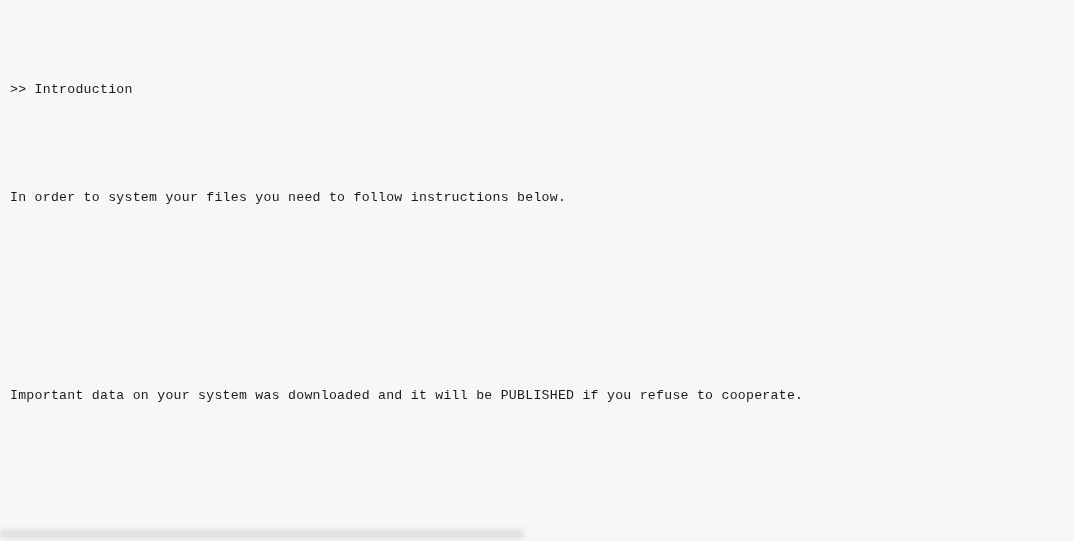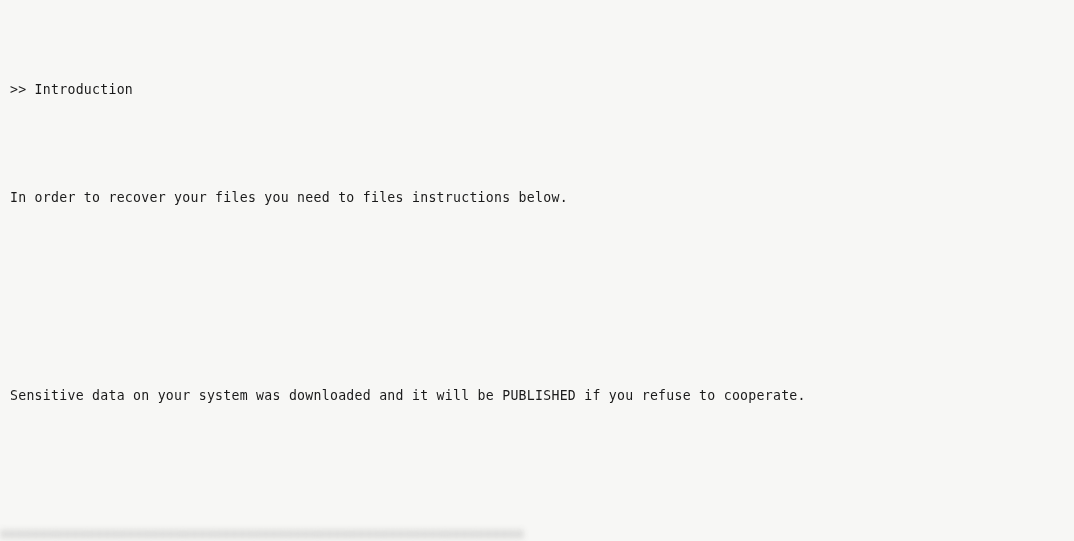--- a/index.html
+++ b/index.html
@@ -22,20 +22,21 @@
   #note {
     position: relative;
     padding: 9px 0 0 10px;
     white-space: pre;
   }
 
   .line {
     height: 18px;
     white-space: pre;
     letter-spacing: 0.02em;
+    font-family: Liberation Mono, monospace;
   }
 
   .blank {
     height: 18px;
   }
 
   .section-head {
     white-space: pre;
   }
   .blur-row2 {
@@ -53,26 +54,26 @@
   }
 </style>
 </head>
 <body style="background: rgb(247, 247, 245); color: rgb(26, 26, 26);">
 
 <div id="note">
 
   
   <div class="line section-head">&gt;&gt; Introduction</div>
   <div class="blank"></div>
-  <div class="line">In order to recover your files you need to files instructions below.</div>
+  <div class="line">In order to system your files you need to follow instructions below.</div>
   <div class="blank"></div>
 
   
   <div class="blank"></div>
-  <div class="line">Sensitive data on your system was downloaded and it will be PUBLISHED if you refuse to cooperate.</div>
+  <div class="line">Important data on your system was downloaded and it will be PUBLISHED if you refuse to cooperate.</div>
   
   
   
   
   
   
   
   
 
   

